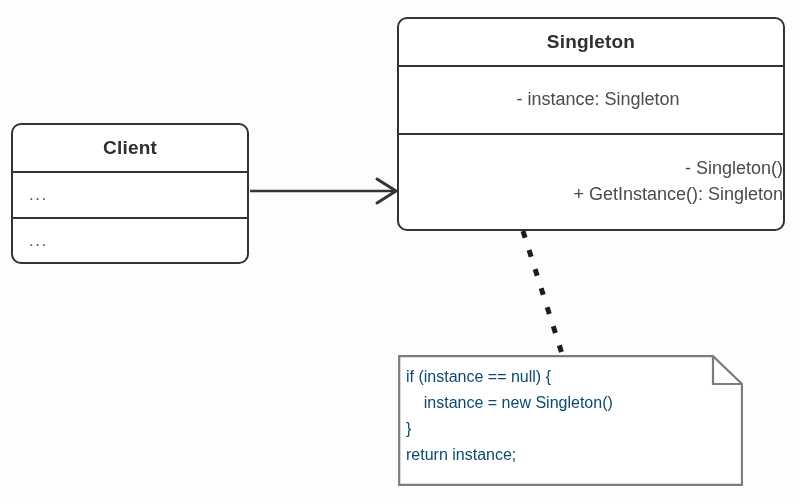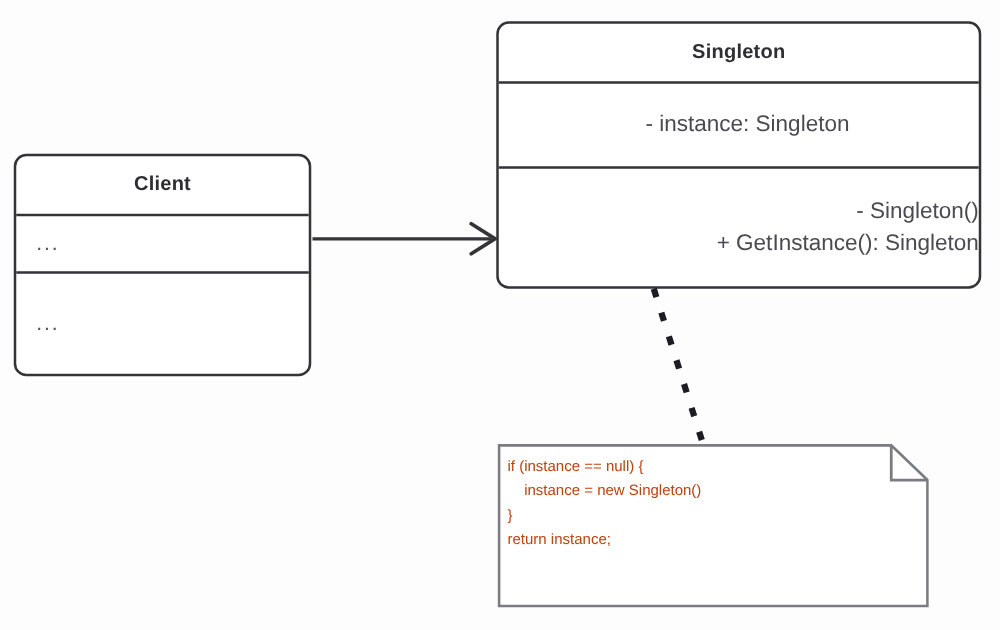--- a/index.html
+++ b/index.html
@@ -37,21 +37,21 @@
     display: flex;
     flex-direction: column;
     justify-content: center;
   }
   .uml-compartment + .uml-compartment {
     border-top: 2.5px solid #333338;
   }
   .uml-title {
     text-align: center;
     font-weight: bold;
-    font-size: 16px;
+    font-size: 19px;
     color: #2e2e33;
     letter-spacing: 0.2px;
   }
   .uml-member {
     font-size: 18px;
     color: #4a4a50;
     padding-left: 14px;
     line-height: 1.42;
     white-space: pre;
   }
@@ -60,21 +60,21 @@
     color: #55555c;
     padding-left: 16px;
     letter-spacing: 1.5px;
   }
 
   
   #client-class {
     left: 11px;
     top: 123px;
     width: 238px;
-    height: 178px;
+    height: 141px;
   }
   #client-class .c-title   { height: 46px; }
   #client-class .c-attrs   { height: 46px; }
   #client-class .c-ops     { flex: 1; }
 
   
   #singleton-class {
     left: 397px;
     top: 17px;
     width: 388px;
@@ -95,22 +95,22 @@
   #code-note svg {
     position: absolute;
     left: 0;
     top: 0;
   }
   .note-text {
     position: absolute;
     left: 8px;
     top: 9px;
     width: 330px;
-    font-size: 12px;
-    color: #c2410c;
+    font-size: 16px;
+    color: #0c4a6e;
     line-height: 1.62;
     white-space: pre;
   }
 
   
   #connectors {
     position: absolute;
     left: 0;
     top: 0;
     width: 800px;

